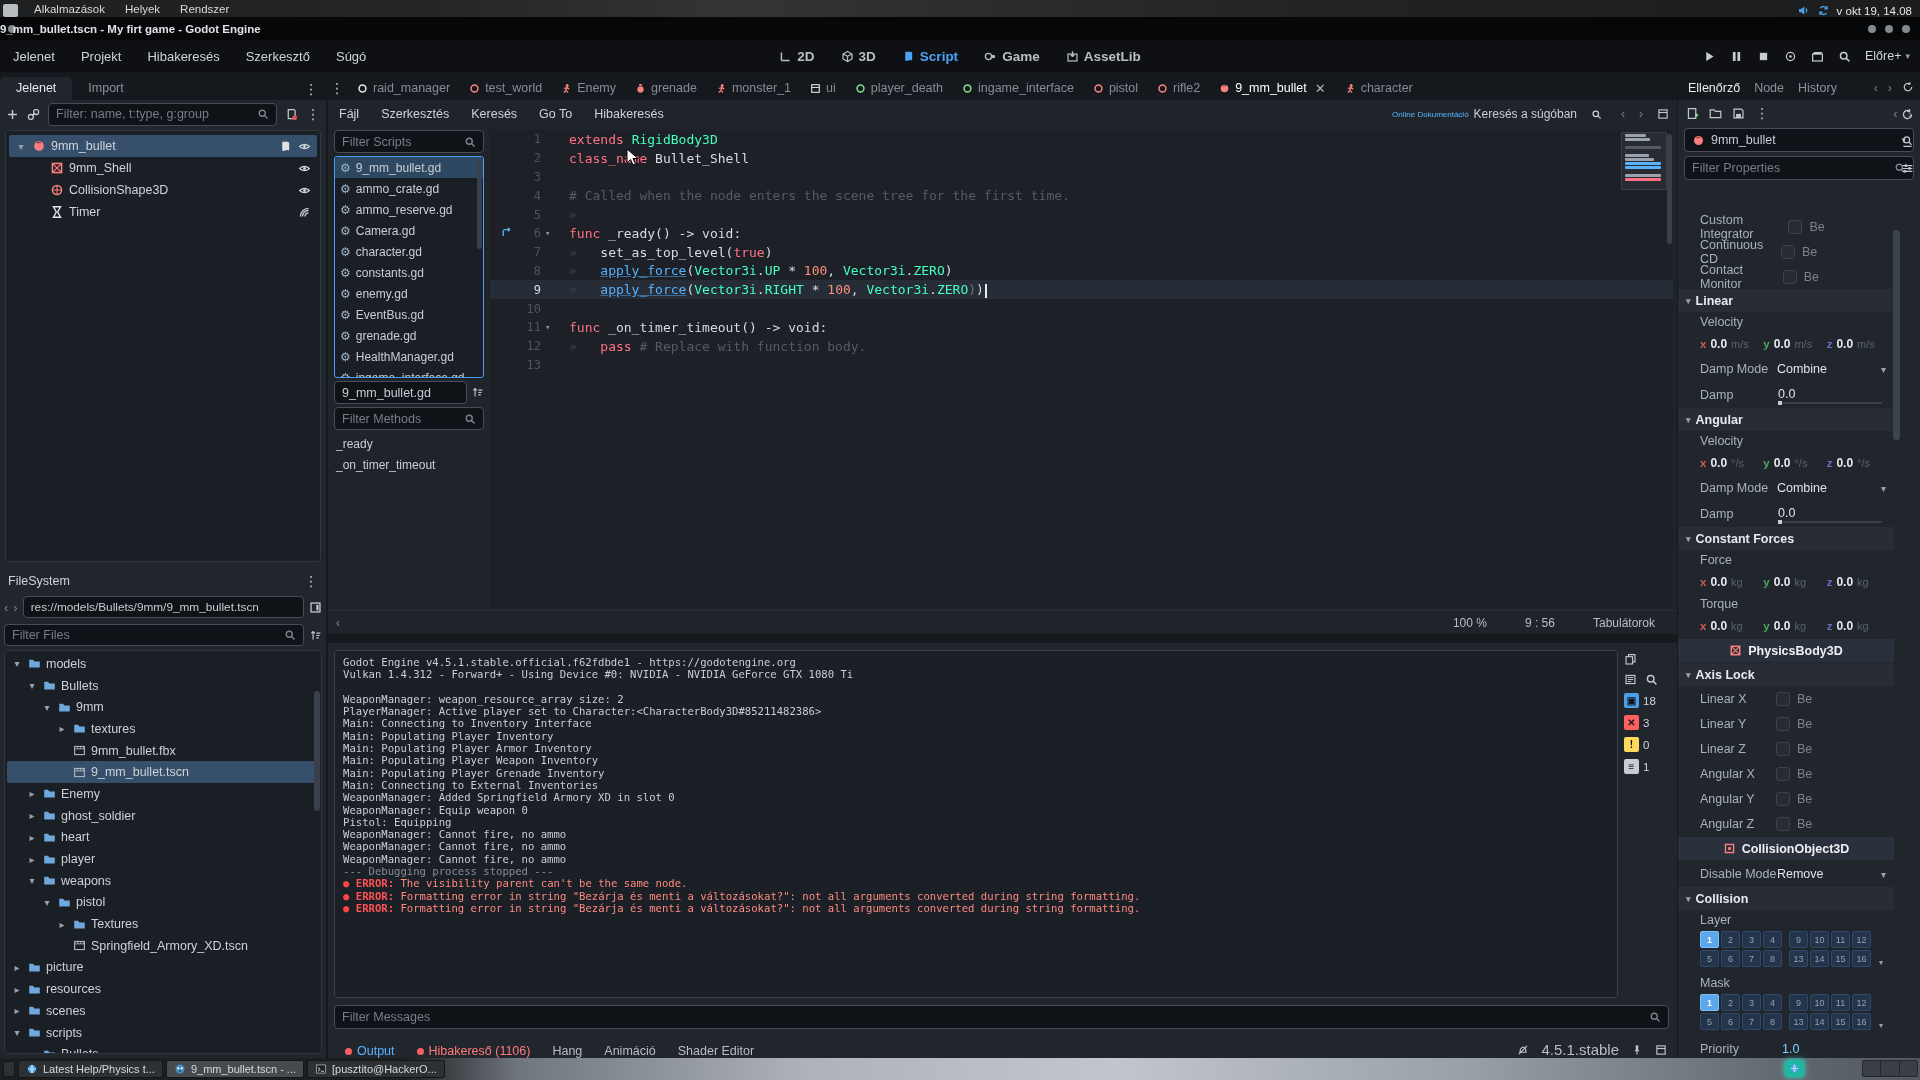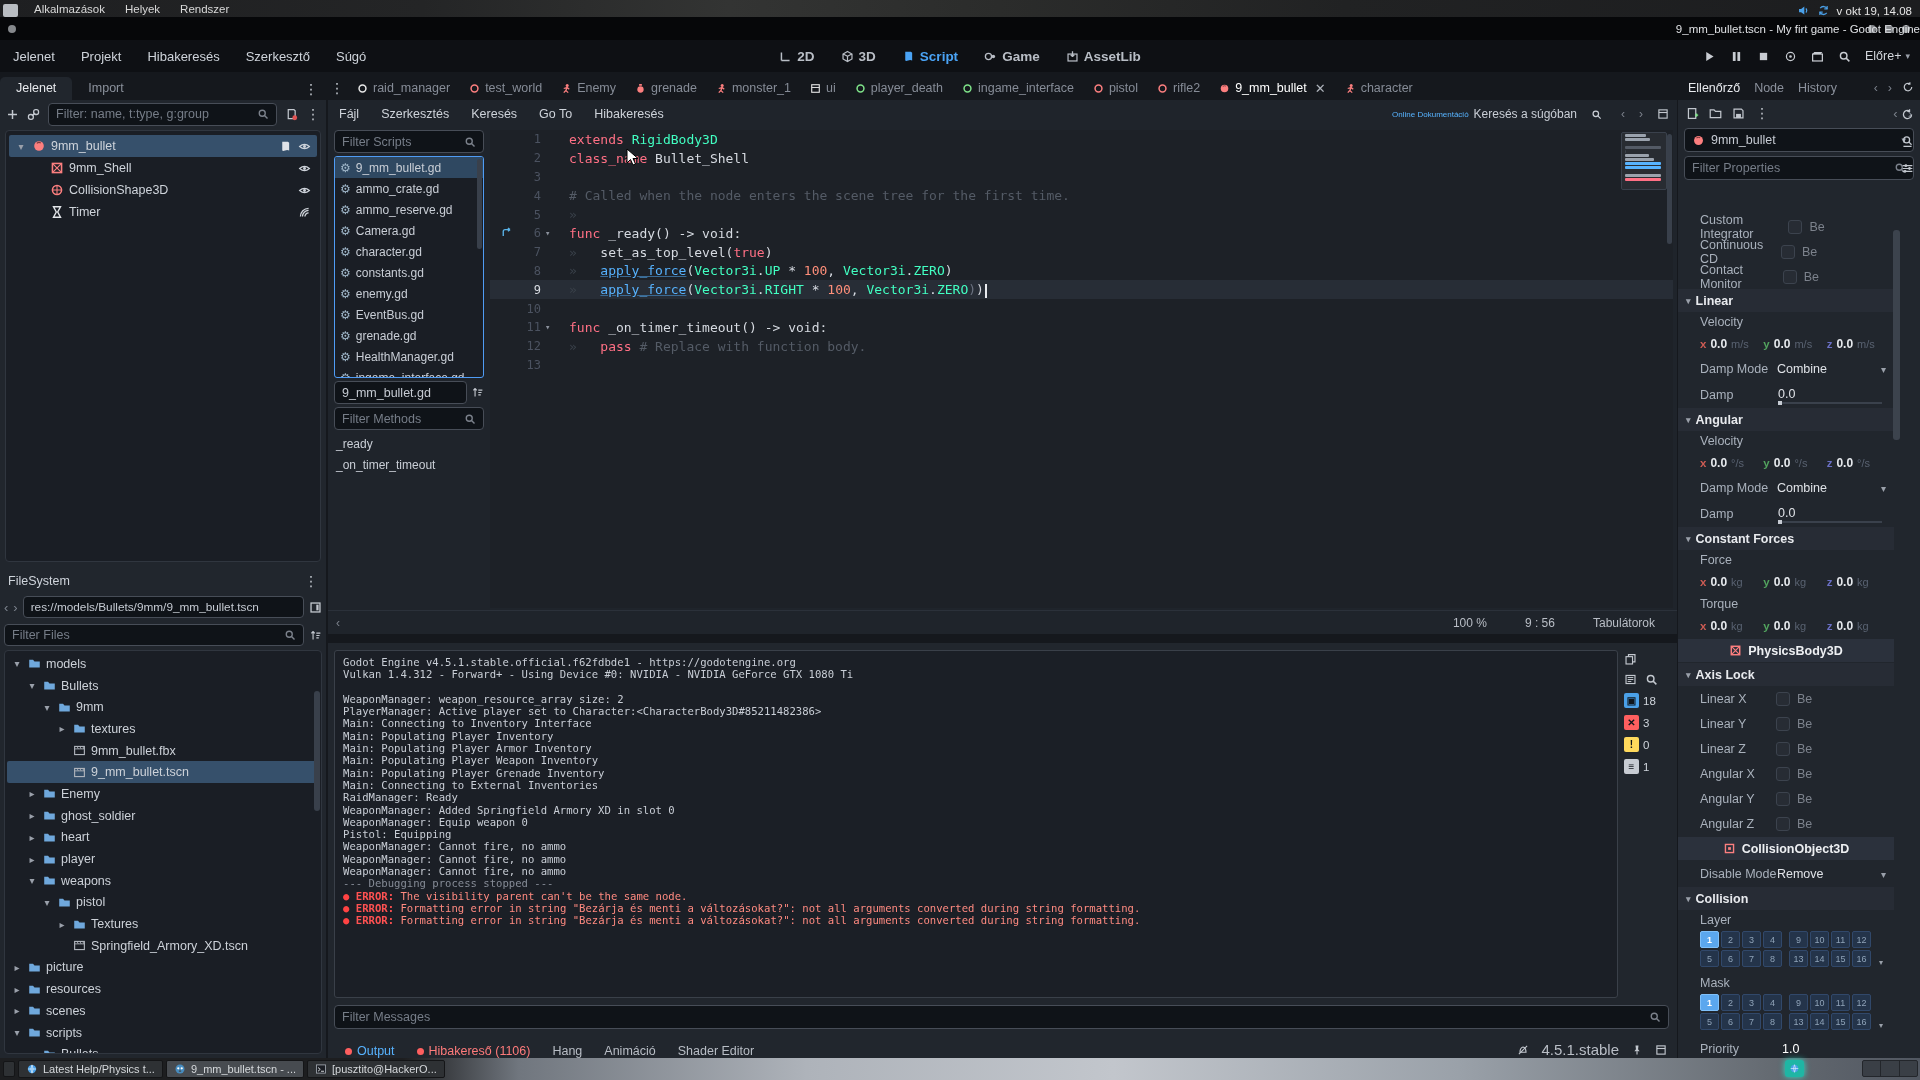--- a/index.html
+++ b/index.html
@@ -11,21 +11,21 @@
   svg{display:block;}
 
   
   #desktop-bar{position:absolute;top:0;left:0;width:1920px;height:17px;background:linear-gradient(90deg,#1e1f21 0%,#242526 22%,#333433 38%,#2b2c2b 52%,#212223 70%,#1c1d1f 100%);display:flex;align-items:flex-end;font-size:11.5px;color:#d8d8d8;}
   .dmenu{padding:0 10px;height:100%;display:flex;align-items:center;}
   #desktop-tray{margin-left:auto;display:flex;align-items:center;gap:7px;padding-right:8px;}
   #clock{color:#e6e6e6;}
 
   
   #title-bar{position:absolute;top:17px;left:0;width:1920px;height:23px;background:#060709;display:flex;align-items:center;}
-  #win-title{position:absolute;left:0;right:0;text-align:right;font-size:11.5px;font-weight:normal;color:#dfe1e4;}
+  #win-title{position:absolute;left:0;right:0;text-align:left;font-size:11.5px;font-weight:bold;color:#dfe1e4;}
   .windot{width:8px;height:8px;border-radius:50%;background:#85888c;}
 
   
   #menu-row{position:absolute;top:40px;left:0;width:1920px;height:32px;background:#0e1014;display:flex;align-items:center;}
   .mitem{padding:0 13px;font-size:13px;color:#ced3da;}
   #workspaces{position:absolute;left:0;right:0;display:flex;justify-content:center;gap:26px;pointer-events:none;}
   .wsp{display:flex;align-items:center;gap:5px;color:#b9bec6;font-weight:bold;font-size:13.5px;}
   .wsp.active{color:#4aa3f5;}
   #run-controls{margin-left:auto;display:flex;align-items:center;gap:14px;padding-right:10px;}
   #renderer-select{display:flex;align-items:center;gap:4px;color:#d2d6dc;font-size:12.5px;}
@@ -139,21 +139,21 @@
   .pslide{display:flex;align-items:center;height:26px;padding:0 12px 0 22px;font-size:12.5px;color:#a9b1bc;}
   .pslide .tr{margin-left:auto;width:104px;border-bottom:2px solid #3a414c;position:relative;color:#dfe2e7;padding-bottom:1px;}
   .pslide .knob{position:absolute;left:0;bottom:-3px;width:4px;height:4px;background:#c6cbd3;}
   .pcat{display:flex;align-items:center;justify-content:center;gap:6px;height:23px;background:#2b313c;color:#eef0f3;font-weight:bold;font-size:12.5px;margin:1px 0;}
   .pgridrow{display:flex;align-items:center;padding:2px 8px 6px 22px;gap:8px;}
   .gridwrap{display:flex;gap:7px;}
   .gblock{display:grid;grid-template-columns:repeat(4,19px);grid-auto-rows:17px;gap:2px;}
   .gcell{background:#24344a;border:1px solid #31486a;color:#8fa3b8;font-size:9px;display:flex;align-items:center;justify-content:center;border-radius:2px;}
   .gcell.on{background:#5ba7ee;border-color:#7fc0fa;color:#fff;font-weight:bold;}
   .pval{display:flex;align-items:center;height:25px;padding:0 8px 0 22px;font-size:12.5px;color:#a9b1bc;}
-  .pval .val{margin-left:auto;width:104px;color:#ffffff;}
+  .pval .val{margin-left:auto;width:104px;color:#7dd3fc;}
   #insp-strip{position:absolute;right:0;top:0;width:26px;bottom:0;display:flex;flex-direction:column;align-items:center;gap:14px;padding-top:8px;}
   #insp-sb{position:absolute;right:20px;top:130px;width:7px;height:210px;background:#3c434d;border-radius:3px;}
 
   
   #taskbar{position:absolute;left:0;top:1058px;width:1920px;height:22px;background:linear-gradient(90deg,#1d1e20 0%,#1d1e20 21%,#70767e 27%,#aeb3ba 42%,#c2c6cc 58%,#9aa1a9 76%,#62686f 93%,#515761 100%);display:flex;align-items:center;gap:3px;padding:0 3px;}
   .taskbtn{height:18px;display:flex;align-items:center;gap:5px;background:#2e3134;border:1px solid #141517;border-radius:2px;padding:0 7px;font-size:11px;color:#d5d8db;white-space:nowrap;}
   .taskbtn.active{background:#474b50;}
   #ws-teal{position:absolute;left:1785px;top:2px;width:19px;height:17px;background:#1fb6a4;border-radius:3px;box-shadow:0 0 6px #2ee0c9;display:flex;align-items:center;justify-content:center;}
   #ws-switch{position:absolute;right:2px;top:2px;width:56px;height:17px;background:#3a3f46;border:1px solid #23262b;border-radius:2px;display:flex;}
   #ws-switch div{flex:1;border-right:1px solid #23262b;}
@@ -888,21 +888,20 @@
         <div class="logline">Vulkan 1.4.312 - Forward+ - Using Device #0: NVIDIA - NVIDIA GeForce GTX 1080 Ti</div>
         <div class="logline"> </div>
         <div class="logline">WeaponManager: weapon_resource_array size: 2</div>
         <div class="logline">PlayerManager: Active player set to Character:&lt;CharacterBody3D#85211482386&gt;</div>
         <div class="logline">Main: Connecting to Inventory Interface</div>
         <div class="logline">Main: Populating Player Inventory</div>
         <div class="logline">Main: Populating Player Armor Inventory</div>
         <div class="logline">Main: Populating Player Weapon Inventory</div>
         <div class="logline">Main: Populating Player Grenade Inventory</div>
         <div class="logline">Main: Connecting to External Inventories</div>
-        <div class="logline">RaidManager: Ready</div>
         <div class="logline">WeaponManager: Added Springfield Armory XD in slot 0</div>
         <div class="logline">WeaponManager: Equip weapon 0</div>
         <div class="logline">Pistol: Equipping</div>
         <div class="logline">WeaponManager: Cannot fire, no ammo</div>
         <div class="logline">WeaponManager: Cannot fire, no ammo</div>
         <div class="logline">WeaponManager: Cannot fire, no ammo</div>
         <div class="logline dim2">--- Debugging process stopped ---</div>
         <div class="logline err"><span class="dot">●</span> <b>ERROR:</b> <span>The visibility parent can't be the same node.</span></div>
         <div class="logline err"><span class="dot">●</span> <b>ERROR:</b> <span>Formatting error in string "Bezárja és menti a változásokat?": not all arguments converted during string formatting.</span></div>
         <div class="logline err"><span class="dot">●</span> <b>ERROR:</b> <span>Formatting error in string "Bezárja és menti a változásokat?": not all arguments converted during string formatting.</span></div>

